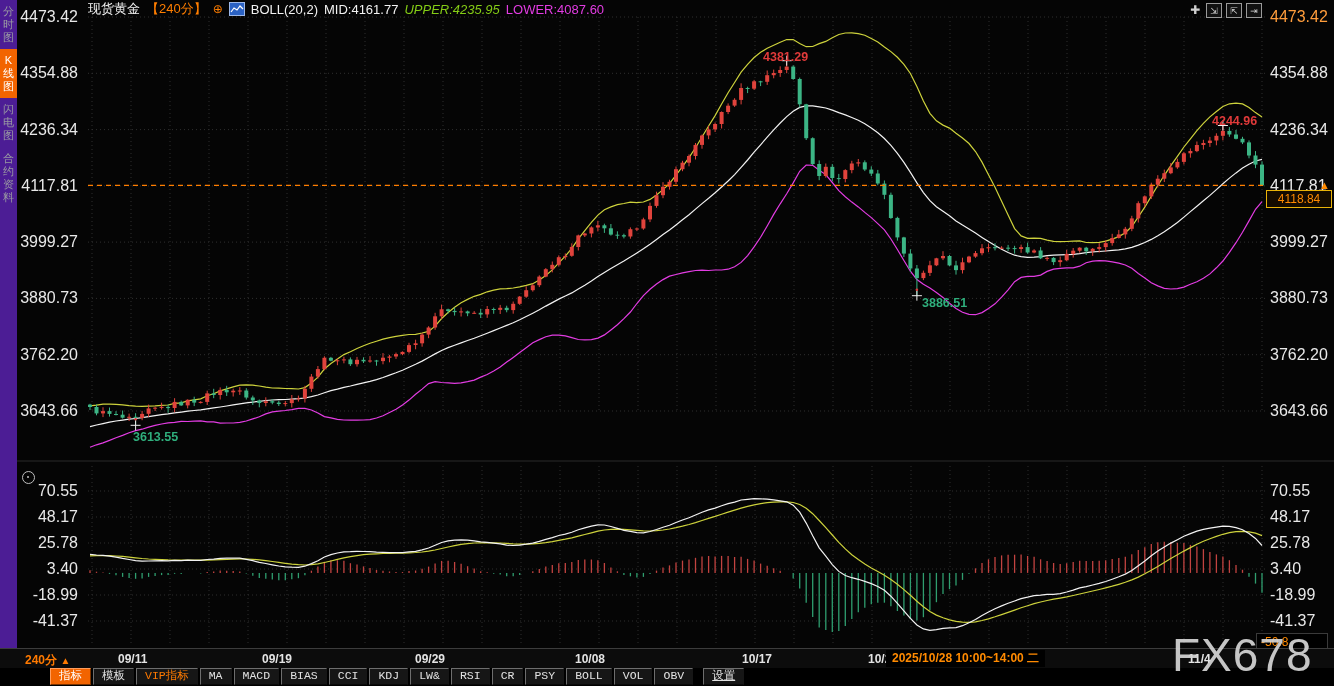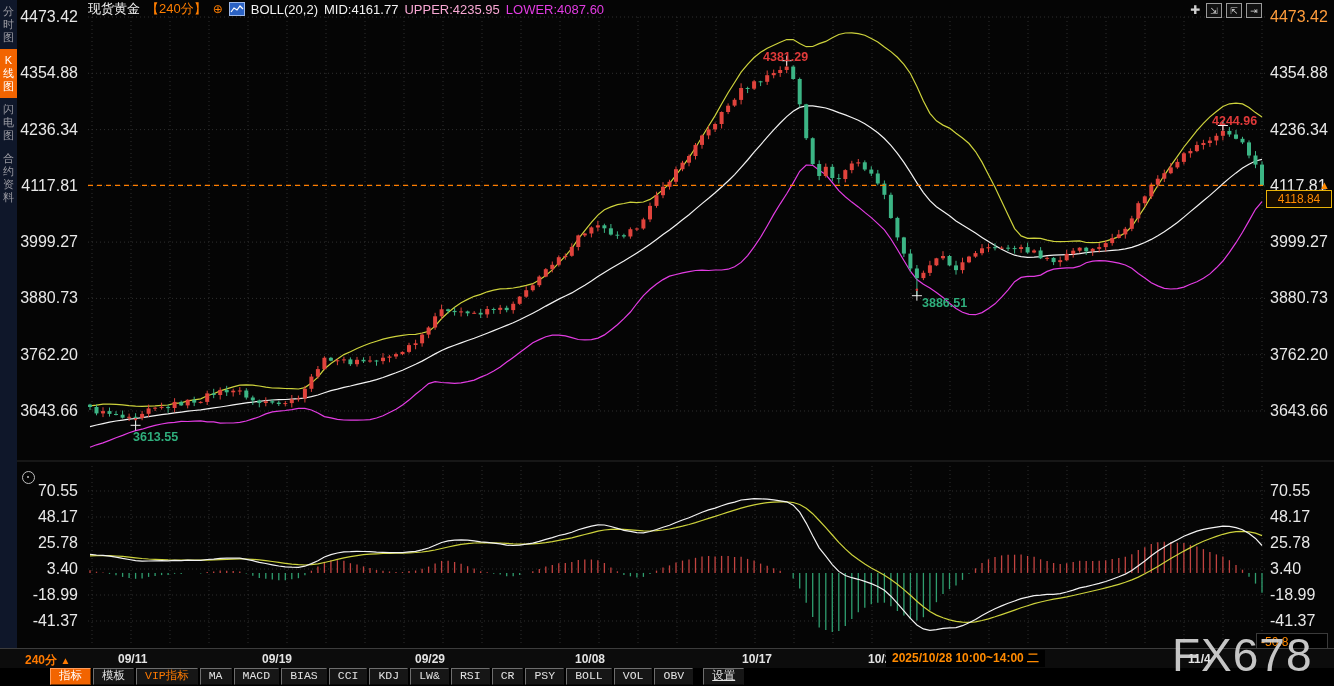--- a/index.html
+++ b/index.html
@@ -1,28 +1,28 @@
 <!DOCTYPE html>
 <html><head>
 <meta charset="utf-8">
 <style>
   html,body{margin:0;padding:0;background:#000;}
   .app{position:relative;width:1334px;height:686px;background:#050505;overflow:hidden;
        font-family:"Liberation Sans","DejaVu Sans",sans-serif;color:#e8e8e8;font-size:12px;}
   
-  .sidebar{position:absolute;left:0;top:0;width:17px;height:676px;background:#0f172a;z-index:30;}
+  .sidebar{position:absolute;left:0;top:0;width:17px;height:676px;background:#4c1d95;z-index:30;}
   .side-tab{width:17px;text-align:center;color:#9a9aa2;font-size:11px;line-height:13px;
             padding:5px 0;cursor:pointer;word-break:break-all;}
   .side-tab.active{background:#f26400;color:#fff;}
   
   .topbar{position:absolute;left:88px;top:1px;height:16px;z-index:35;display:flex;align-items:center;gap:6px;white-space:nowrap;font-size:13px;}
   .t-sym{color:#f2f2f2;} .t-period{color:#ff7e00;} .t-plus{color:#ff7e00;font-size:12px;}
   .t-chip{display:inline-block;width:14px;height:12px;background:#2b62c4;border:1px solid #9db8e8;position:relative;}
   .t-chip svg{position:absolute;left:0;top:0;}
-  .t-ind,.t-mid{color:#f2f2f2;} .t-upper{color:#f9a8d4;} .t-lower{color:#e23ce2;}
+  .t-ind,.t-mid{color:#f2f2f2;} .t-upper{color:#84cc16;font-style:italic;} .t-lower{color:#e23ce2;}
   .topbtns{position:absolute;top:3px;right:72px;display:flex;gap:4px;z-index:35;}
   .topbtn{width:14px;height:13px;border:1px solid #9a9a9a;display:flex;align-items:center;justify-content:center;
           color:#cfcfcf;font-size:9px;background:#111;cursor:pointer;}
   .topbtn.noframe{border:none;background:transparent;font-size:12px;}
   
   .axlab{position:absolute;height:15px;line-height:15px;color:#e8e8e8;font-size:16px;z-index:25;}
   .axlab.left{width:60px;text-align:right;left:18px;}
   .axlab.right{left:1270px;text-align:left;width:62px;}
   .axlab.orange{color:#ff9d3c;}
   

